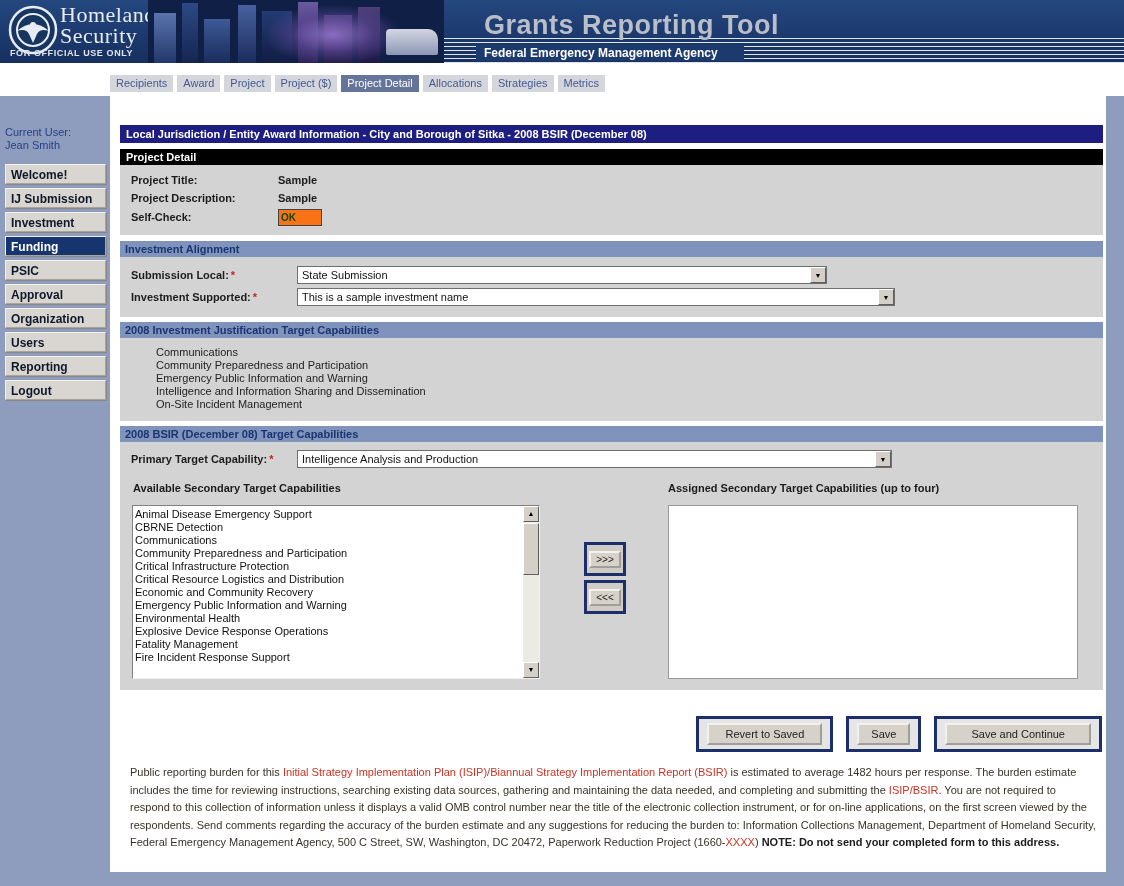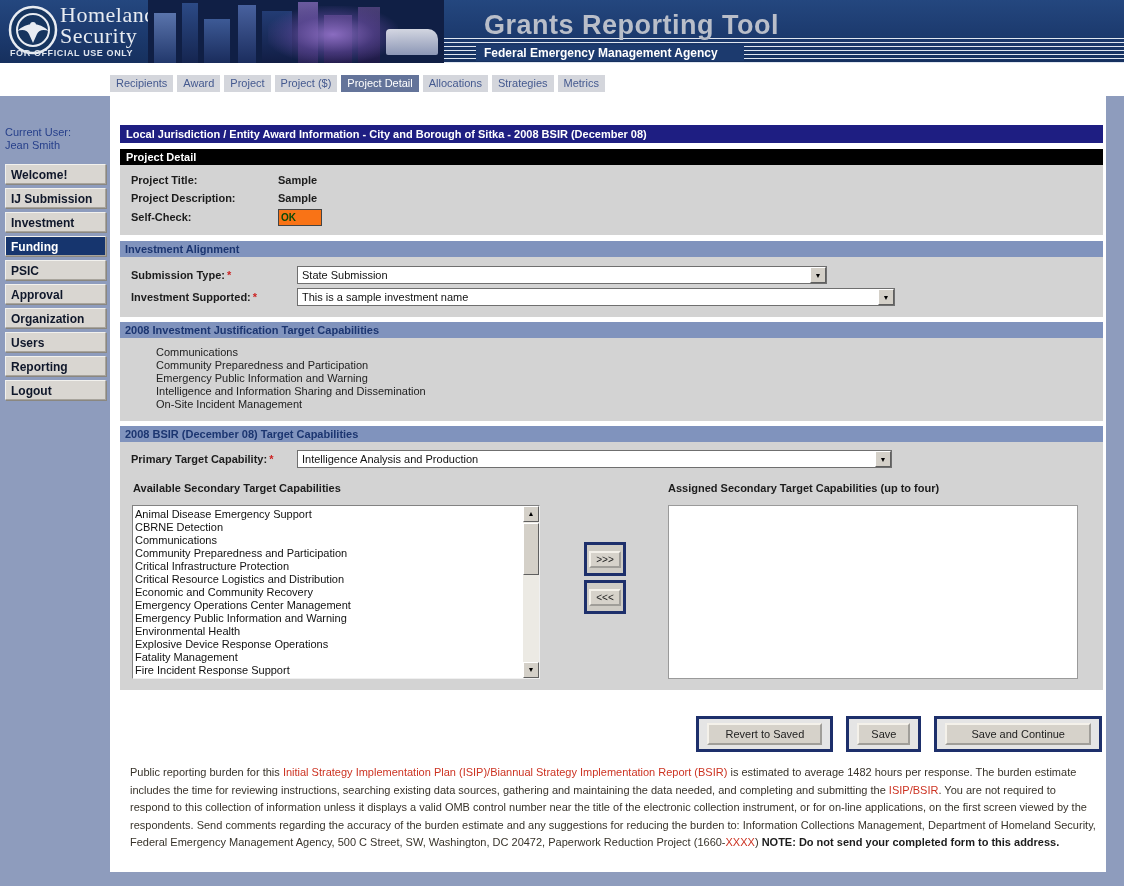--- a/index.html
+++ b/index.html
@@ -167,21 +167,21 @@
             <span class="lbl">Self-Check:</span>
             <span class="ok-box">OK</span>
           </div>
         </div>
       </div>
 
       <div class="section">
         <div class="sec-header-blue">Investment Alignment</div>
         <div class="sec-body" style="padding:7px 0 9px 0;">
           <div class="row tall">
-            <span class="lbl2"><span>Submission Type:</span><span class="req">*</span></span>
+            <span class="lbl2"><span>Submission Local:</span><span class="req">*</span></span>
             <div class="fake-select" style="width:530px;">
               <span>State Submission</span>
               <span class="fs-arrow">▼</span>
             </div>
           </div>
           <div class="row tall">
             <span class="lbl2"><span>Investment Supported:</span><span class="req">*</span></span>
             <div class="fake-select" style="width:598px;gap:16px;">
               <span>This is a sample investment name</span>
               <span class="fs-arrow">▼</span>
@@ -217,21 +217,20 @@
 
           <div class="listbox" style="left:12px; width:408px;">
             <div class="lb-opts">
               <div>Animal Disease Emergency Support</div>
               <div>CBRNE Detection</div>
               <div>Communications</div>
               <div>Community Preparedness and Participation</div>
               <div>Critical Infrastructure Protection</div>
               <div>Critical Resource Logistics and Distribution</div>
               <div>Economic and Community Recovery</div>
-              <div>Emergency Operations Center Management</div>
               <div>Emergency Public Information and Warning</div>
               <div>Environmental Health</div>
               <div>Explosive Device Response Operations</div>
               <div>Fatality Management</div>
               <div>Fire Incident Response Support</div>
             </div>
             <div class="scrollbar">
               <div class="sb-btn sb-up">▲</div>
               <div class="sb-thumb"></div>
               <div class="sb-btn sb-down">▼</div>

